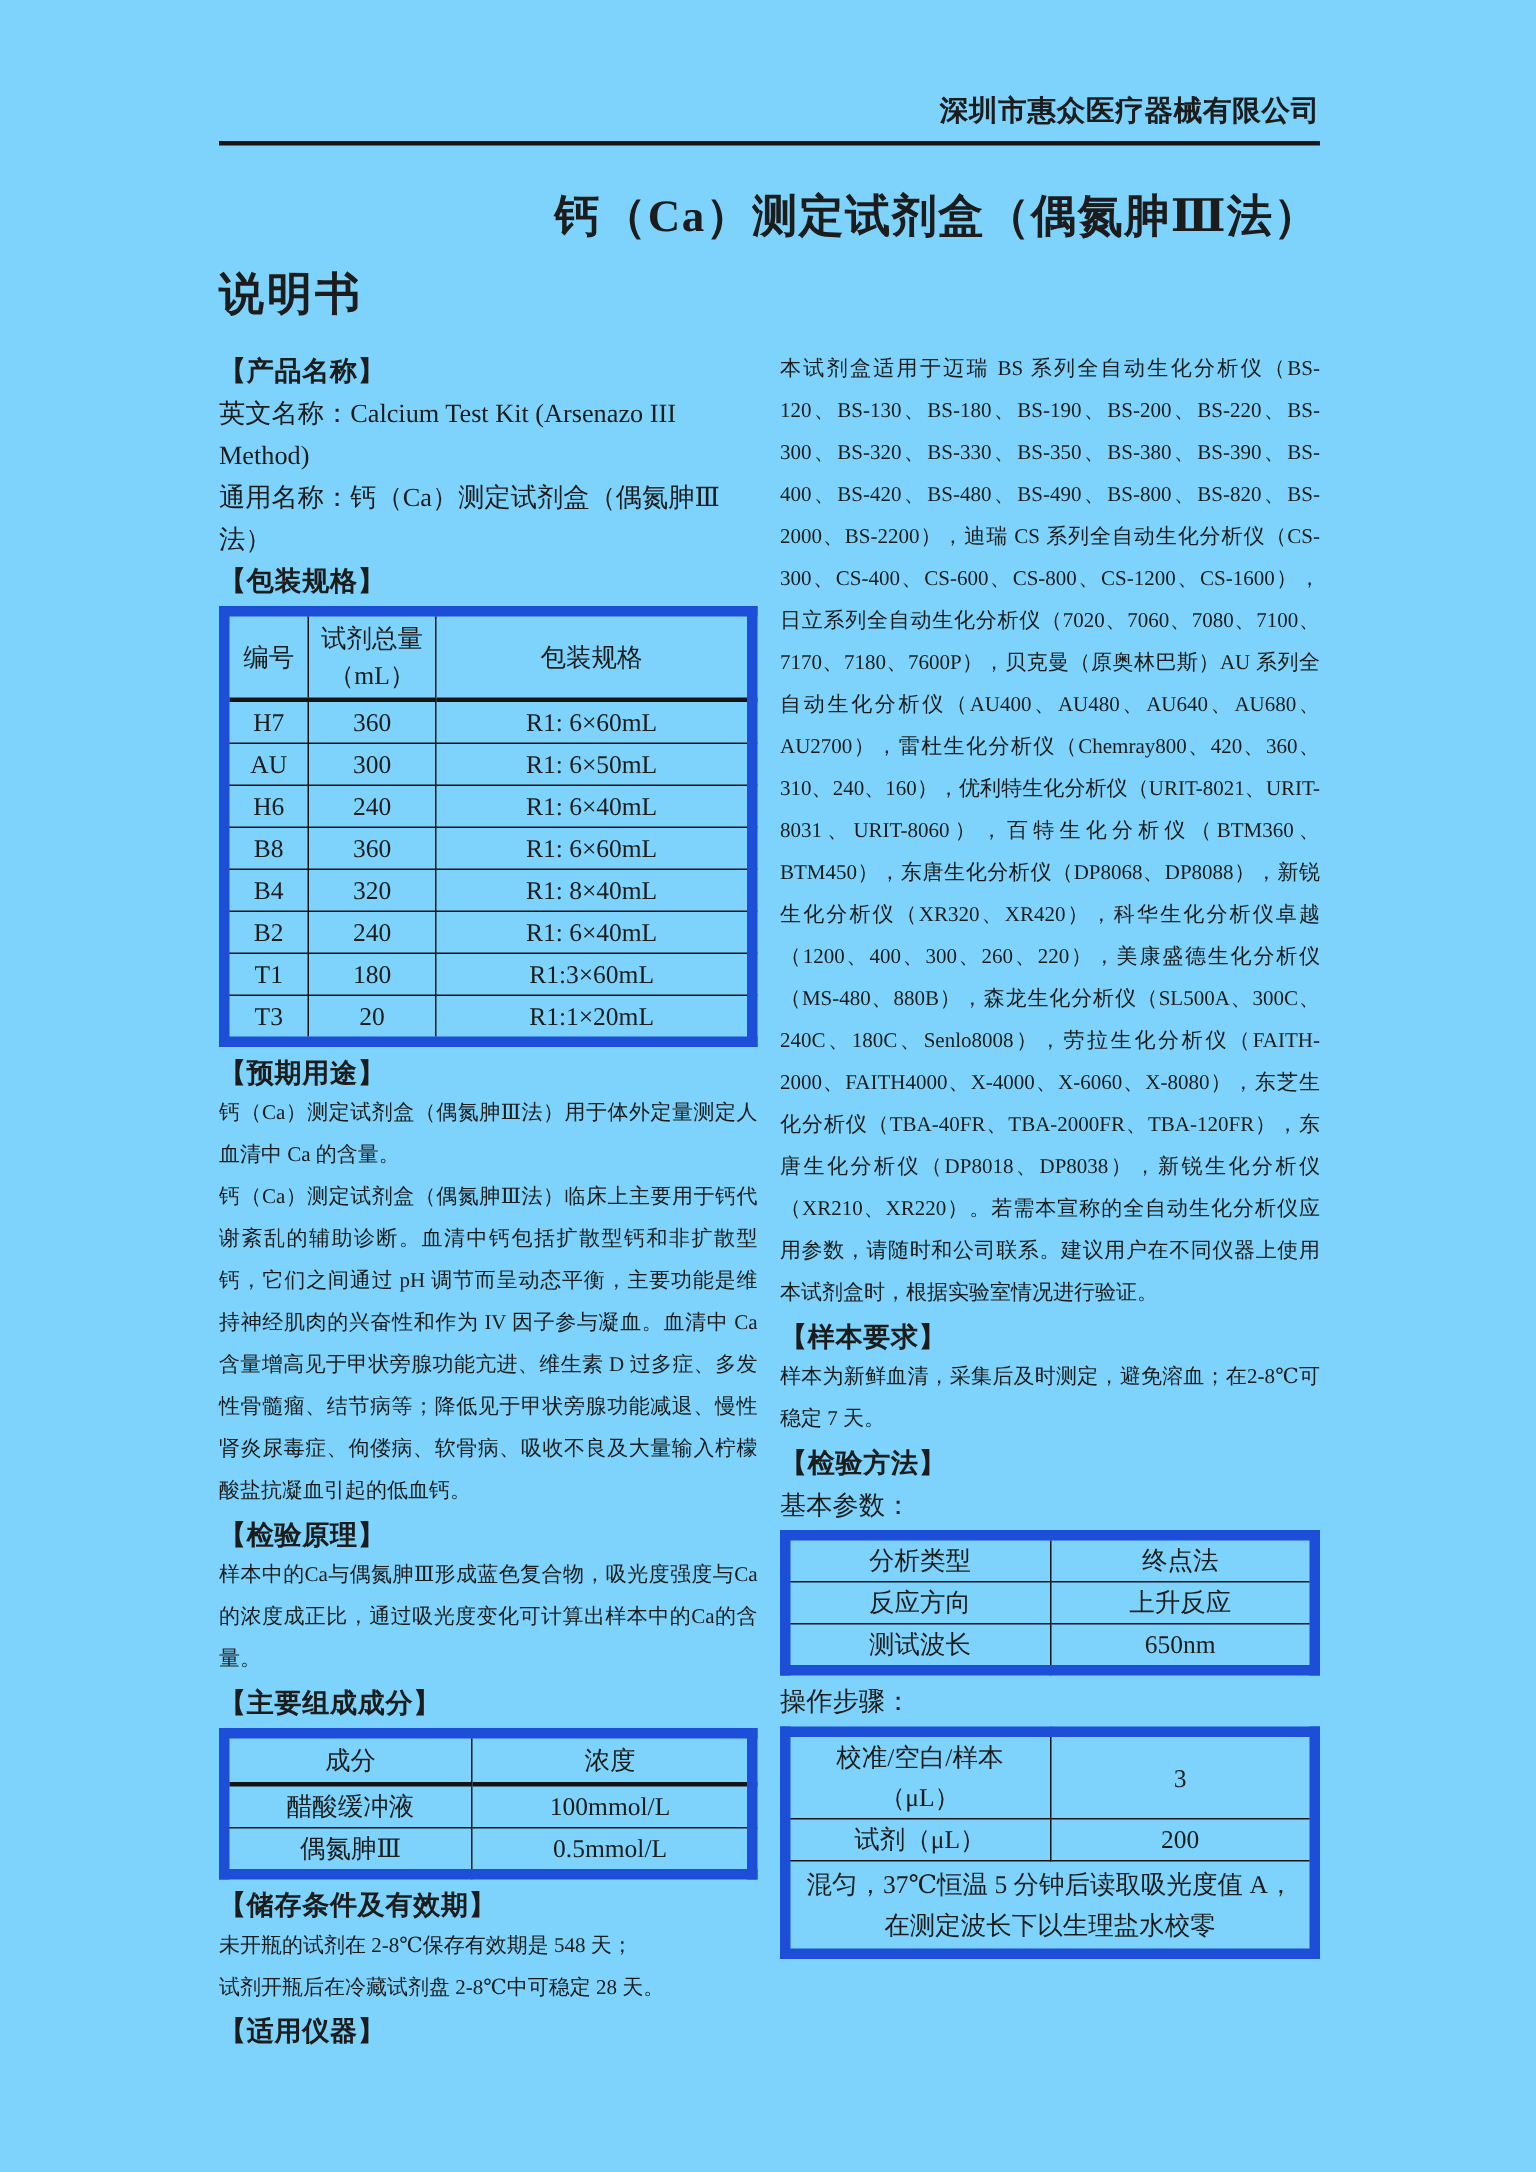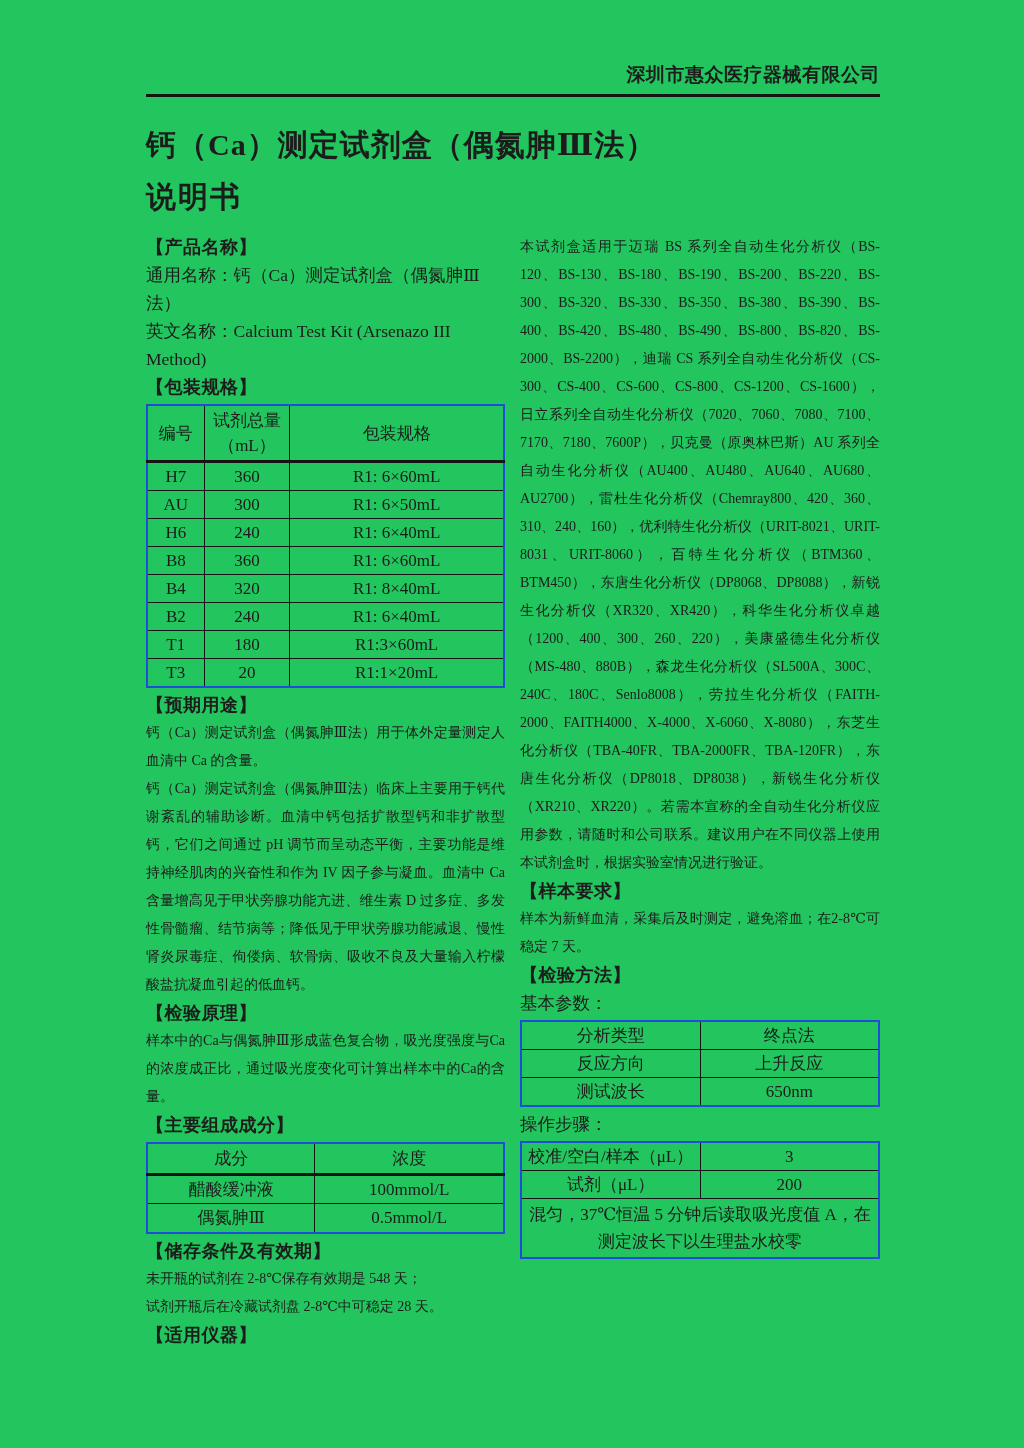--- a/index.html
+++ b/index.html
@@ -2,42 +2,42 @@
 <html><head>
 <meta charset="utf-8">
 <style>
   * { box-sizing: border-box; }
   html, body { margin: 0; padding: 0; background: #e8e8e8; }
   .page {
     position: relative;
     width: 1024px;
     height: 1448px;
     margin: 0 auto;
-    background: #22c55e;
+    background: #7dd3fc;
     color: #1c1c1c;
     font-family: "Liberation Serif", "DejaVu Serif", serif;
     padding: 62px 144px 0 146px;
     overflow: hidden;
   }
   
   .hdr-company {
     text-align: right;
     font-size: 19px;
     font-weight: bold;
     line-height: 26px;
     letter-spacing: 0.5px;
   }
   .hdr-rule {
     border: none;
     border-top: 3.5px solid #141414;
     margin: 6px 0 0 0;
   }
   
   .doc-title {
-    text-align: left;
+    text-align: right;
     font-size: 30px;
     font-weight: bold;
     margin: 28px 0 0 0;
     line-height: 40px;
     letter-spacing: 1px;
   }
   .doc-subtitle {
     text-align: left;
     font-size: 30px;
     font-weight: bold;
@@ -68,21 +68,21 @@
     text-justify: inter-character;
   }
   p.label { font-size: 17.5px; line-height: 28px; margin: 0; }
   
   table {
     border-collapse: collapse;
     width: 100%;
     table-layout: fixed;
     margin: 3px 0;
   }
-  table, .tb-outer { border: 2px solid #1d4ed8; }
+  table, .tb-outer { border: 7px solid #1d4ed8; }
   th, td {
     border: 1.2px solid #141414;
     font-size: 17px;
     text-align: center;
     padding: 0 4px;
     font-weight: normal;
     line-height: 27px;
     overflow: hidden;
   }
   .thick-head th { border-bottom: 3px solid #141414; line-height: 25px; padding: 2px 4px; }
@@ -106,22 +106,22 @@
   <hr class="hdr-rule">
 
   <div class="doc-title">钙（Ca）测定试剂盒（偶氮胂Ⅲ法）</div>
   <div class="doc-subtitle">说明书</div>
 
   <div class="content">
 
     <div class="col col-left">
 
       <h3 class="sec">【产品名称】</h3>
+      <p class="label">英文名称：Calcium Test Kit (Arsenazo III Method)</p>
       <p class="label">通用名称：钙（Ca）测定试剂盒（偶氮胂Ⅲ法）</p>
-      <p class="label">英文名称：Calcium Test Kit (Arsenazo III Method)</p>
 
       <h3 class="sec">【包装规格】</h3>
 
       <table class="pack-table">
         <colgroup>
             <col style="width:16%">
             <col style="width:24%">
             <col style="width:60%">
           </colgroup>
         <thead class="thick-head">

